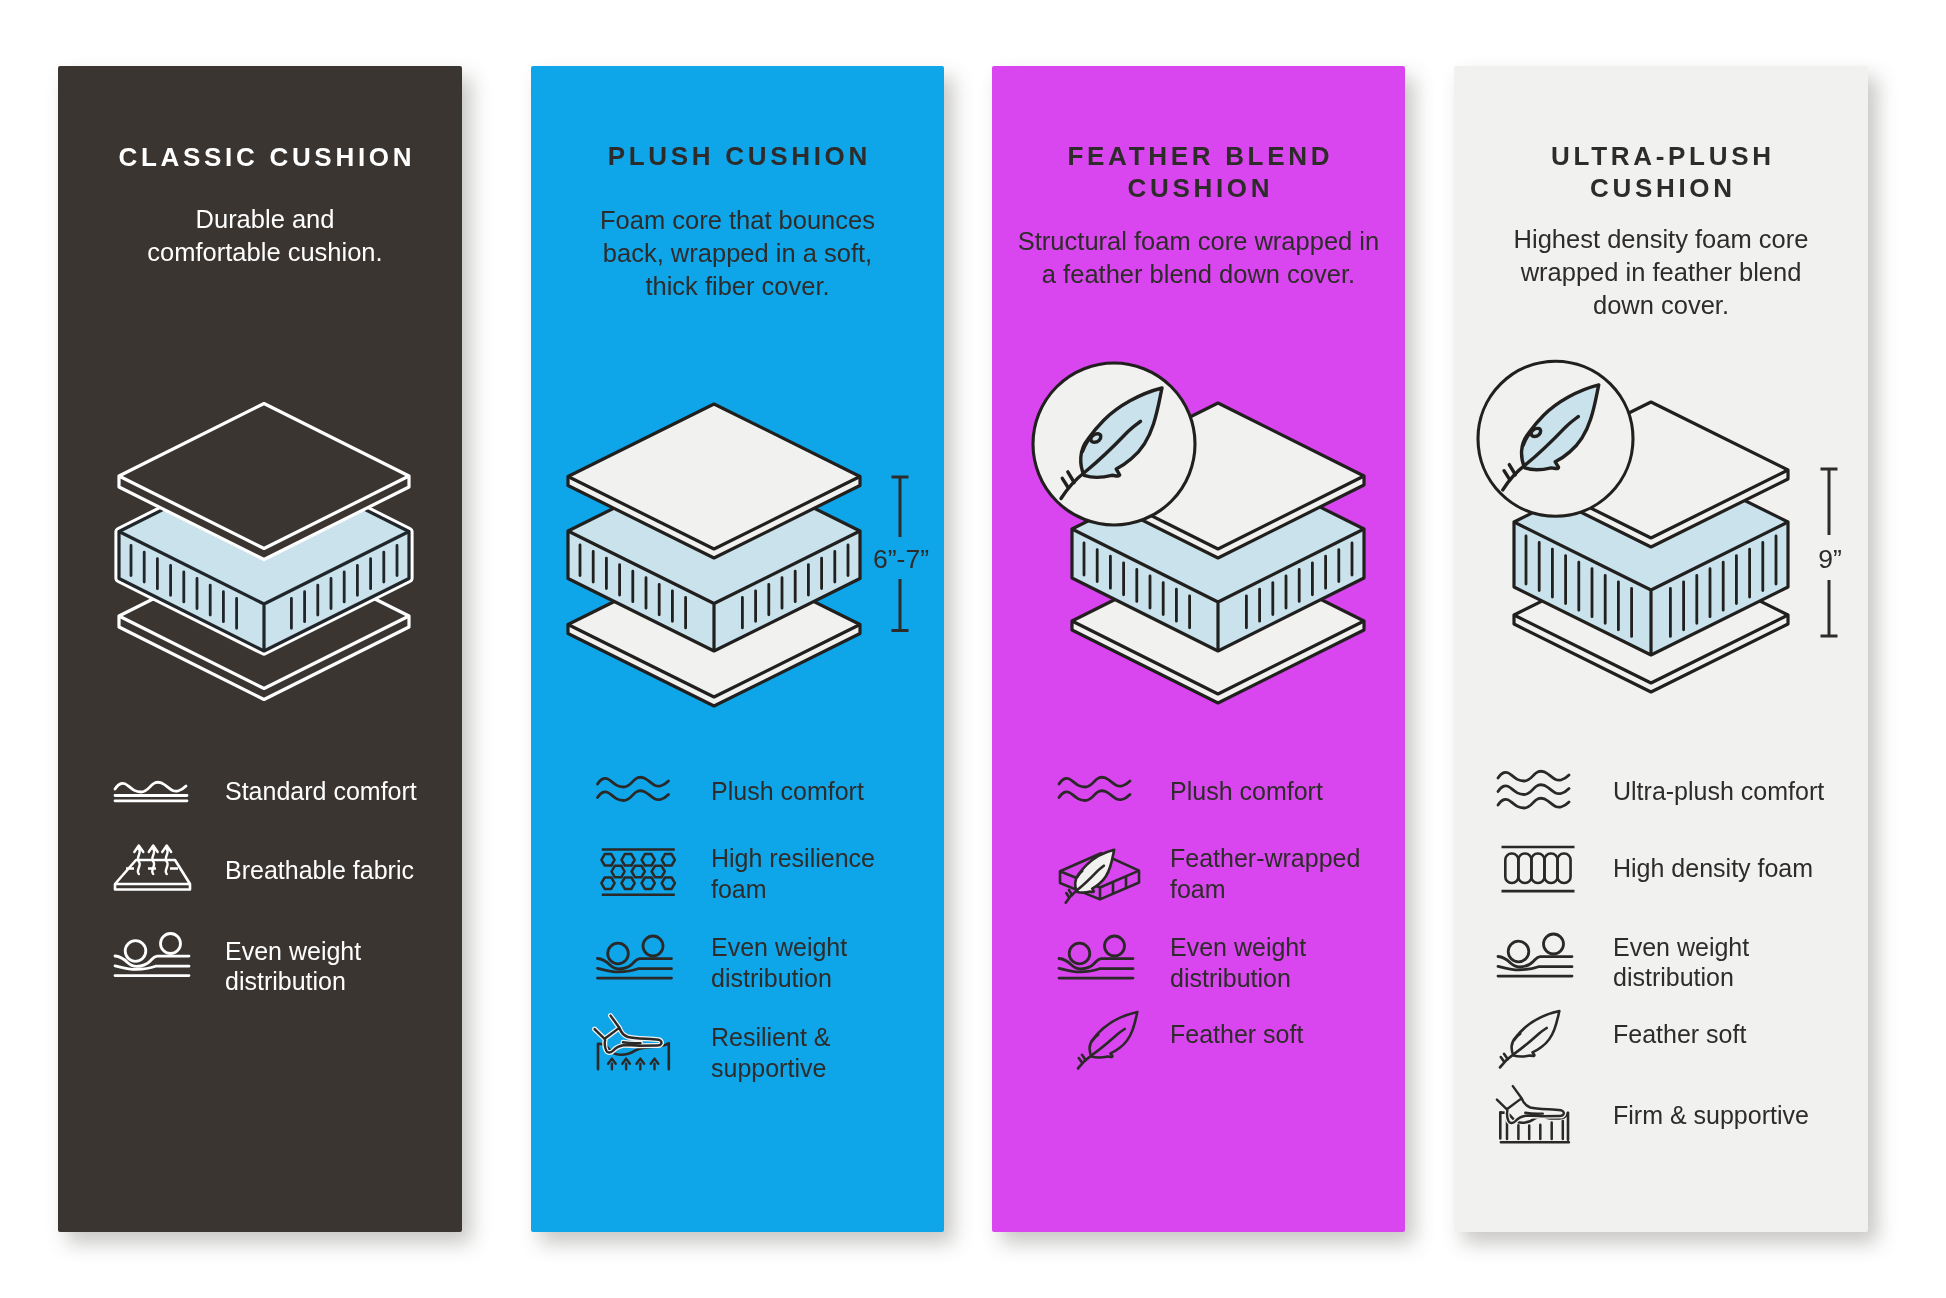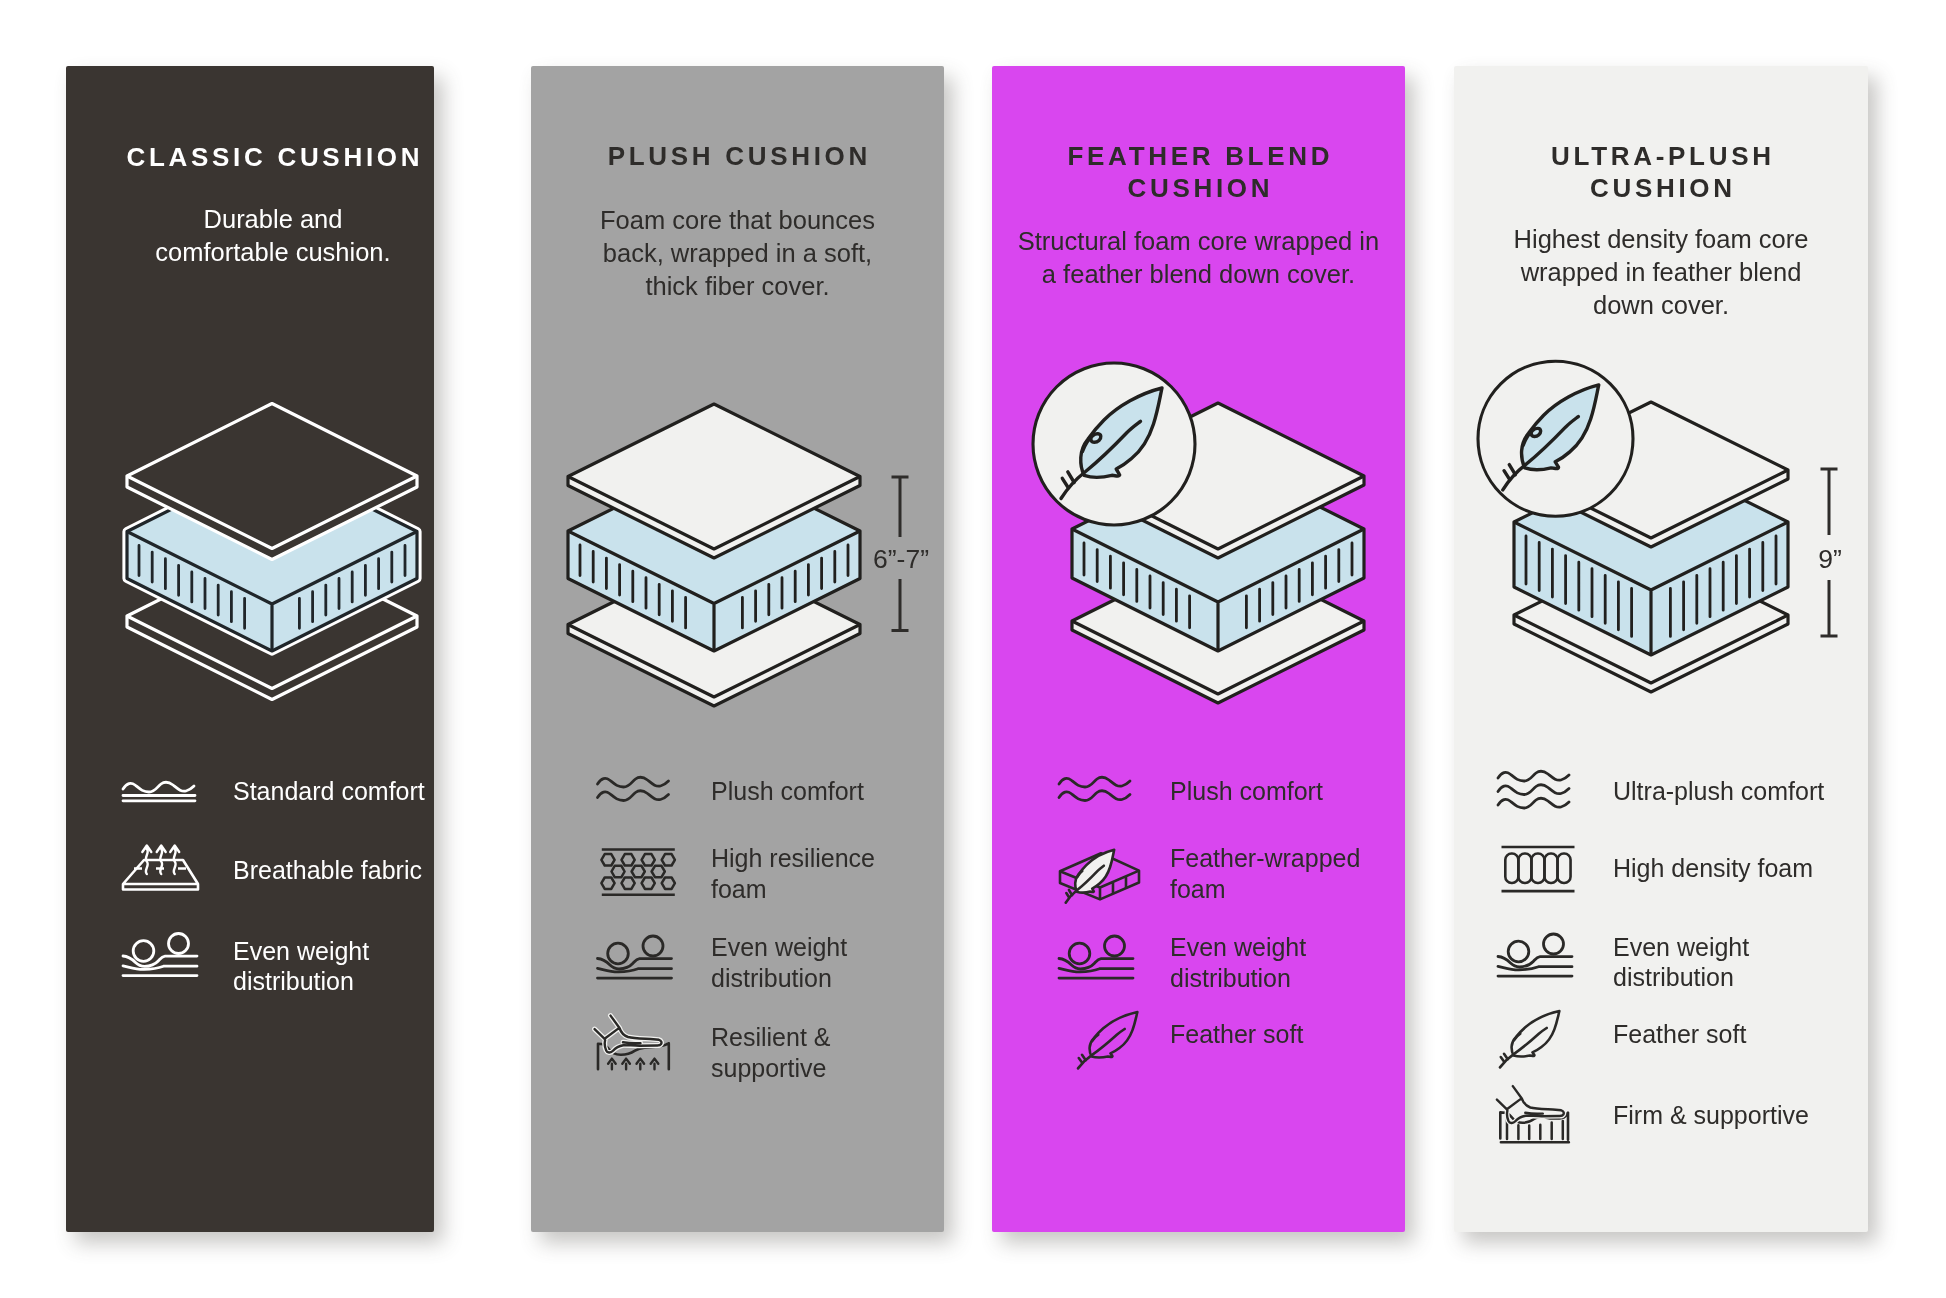--- a/index.html
+++ b/index.html
@@ -1,19 +1,19 @@
 <!DOCTYPE html>
 <html><head><meta charset="utf-8"><style>
 html,body{margin:0;padding:0;background:#ffffff;}
 body{width:1946px;height:1298px;position:relative;font-family:"Liberation Sans",sans-serif;}
 .panel{position:absolute;top:66px;height:1166px;border-radius:2px;box-shadow:9px 11px 20px rgba(70,65,60,0.30);}
 svg{position:absolute;top:0;left:0;display:block;}
 text{font-family:"Liberation Sans",sans-serif;}
 </style></head><body>
-<div class="panel" style="left:66px;width:368px;background:#3a3531;">
+<div class="panel" style="left:58px;width:368px;background:#3a3531;padding-left:36px;">
     <svg width="414" height="1166" viewBox="0 0 414 1166">
       <text x="208.85" y="100" font-size="26" fill="#ffffff" text-anchor="middle" font-weight="bold" letter-spacing="3.7">CLASSIC CUSHION</text>
       <text x="207" y="162" font-size="25.5" fill="#ffffff" text-anchor="middle" font-weight="normal">Durable and</text>
       <text x="207" y="195" font-size="25.5" fill="#ffffff" text-anchor="middle" font-weight="normal">comfortable cushion.</text>
       <path d="M206,477.5 L351,550 L351,561 L206,633.5 L61,561 L61,550 Z" fill="#3a3531" stroke="#ffffff" stroke-width="3.2" stroke-linejoin="round"></path>
       <path d="M61,550 L206,622.5 L351,550" fill="none" stroke="#ffffff" stroke-width="3.2" stroke-linejoin="round"></path>
       <path d="M206,393.0 L351,465.5 L351,512.5 L206,585.0 L61,512.5 L61,465.5 Z" fill="none" stroke="#ffffff" stroke-width="9.2" stroke-linejoin="round"></path>
       <path d="M206,393.0 L351,465.5 L351,512.5 L206,585.0 L61,512.5 L61,465.5 Z" fill="#c9e2ec" stroke="#20262a" stroke-width="3.2" stroke-linejoin="round"></path>
       <path d="M61,465.5 L206,538.0 L351,465.5 M206,538.0 L206,585.0" fill="none" stroke="#20262a" stroke-width="3.2" stroke-linejoin="round"></path>
       <path d="M73.0,479.5 L73.0,509.5 M339.0,479.5 L339.0,509.5 M86.2,486.1 L86.2,516.1 M325.8,486.1 L325.8,516.1 M99.4,492.7 L99.4,522.7 M312.6,492.7 L312.6,522.7 M112.6,499.3 L112.6,529.3 M299.4,499.3 L299.4,529.3 M125.8,505.9 L125.8,535.9 M286.2,505.9 L286.2,535.9 M139.0,512.5 L139.0,542.5 M273.0,512.5 L273.0,542.5 M152.2,519.1 L152.2,549.1 M259.8,519.1 L259.8,549.1 M165.4,525.7 L165.4,555.7 M246.6,525.7 L246.6,555.7 M178.6,532.3 L178.6,562.3 M233.4,532.3 L233.4,562.3" fill="none" stroke="#20262a" stroke-width="2.8" stroke-linecap="round"></path>
@@ -31,21 +31,21 @@
       <text x="167" y="813" font-size="25" fill="#ffffff" text-anchor="start" font-weight="normal">Breathable fabric</text>
       <g transform="translate(57,866)">
         <circle cx="20.5" cy="19" r="10.3" fill="none" stroke="#fff" stroke-width="2.8"></circle>
         <circle cx="55.5" cy="11.5" r="10" fill="none" stroke="#fff" stroke-width="2.8"></circle>
         <path d="M0,24 C6,24.3 9.5,27.5 12.5,30.5 C15.5,33.4 18.5,34.3 21.5,34.3 C26.5,34.3 31.5,33 35.5,28.7 C37.5,26.5 38.8,24.4 42,24.1 L74,24.1 M0,33.8 C7,35.3 13,37.6 21,37.4 C28,37.2 35,36.2 40.5,34.2 L74,34.2 M0,43.6 L74,43.6" fill="none" stroke="#fff" stroke-width="2.8" stroke-linecap="round"></path>
       </g>
       <text x="167" y="894" font-size="25" fill="#ffffff" text-anchor="start" font-weight="normal">Even weight</text>
       <text x="167" y="924" font-size="25" fill="#ffffff" text-anchor="start" font-weight="normal">distribution</text>
     </svg>
   </div>
-<div class="panel" style="left:531px;width:413px;background:#a3a3a3;">
+<div class="panel" style="left:531px;width:413px;background:#0ea5e9;">
     <svg width="413" height="1166" viewBox="0 0 413 1166">
       <text x="208.35" y="99" font-size="26" fill="#2e2c2a" text-anchor="middle" font-weight="bold" letter-spacing="3.7">PLUSH CUSHION</text>
       <text x="206.5" y="162.5" font-size="25.5" fill="#2e2c2a" text-anchor="middle" font-weight="normal">Foam core that bounces</text>
       <text x="206.5" y="195.5" font-size="25.5" fill="#2e2c2a" text-anchor="middle" font-weight="normal">back, wrapped in a soft,</text>
       <text x="206.5" y="228.5" font-size="25.5" fill="#2e2c2a" text-anchor="middle" font-weight="normal">thick fiber cover.</text>
       <path d="M183,486.0 L329,558.5 L329,567.5 L183,640.0 L37,567.5 L37,558.5 Z" fill="#f1f1ef" stroke="#21201e" stroke-width="3.2" stroke-linejoin="round"></path>
       <path d="M37,558.5 L183,631.0 L329,558.5" fill="none" stroke="#21201e" stroke-width="3.2" stroke-linejoin="round"></path>
       <path d="M183,392.5 L329,465 L329,512.5 L183,585.0 L37,512.5 L37,465 Z" fill="#c9e2ec" stroke="#21201e" stroke-width="3.2" stroke-linejoin="round"></path>
       <path d="M37,465 L183,537.5 L329,465 M183,537.5 L183,585.0" fill="none" stroke="#21201e" stroke-width="3.2" stroke-linejoin="round"></path>
       <path d="M49.0,479.0 L49.0,509.5 M317.0,479.0 L317.0,509.5 M62.2,485.5 L62.2,516.0 M303.8,485.5 L303.8,516.0 M75.4,492.1 L75.4,522.6 M290.6,492.1 L290.6,522.6 M88.6,498.6 L88.6,529.1 M277.4,498.6 L277.4,529.1 M101.8,505.2 L101.8,535.7 M264.2,505.2 L264.2,535.7 M115.0,511.7 L115.0,542.2 M251.0,511.7 L251.0,542.2 M128.2,518.3 L128.2,548.8 M237.8,518.3 L237.8,548.8 M141.4,524.8 L141.4,555.3 M224.6,524.8 L224.6,555.3 M154.6,531.4 L154.6,561.9 M211.4,531.4 L211.4,561.9" fill="none" stroke="#21201e" stroke-width="2.8" stroke-linecap="round"></path>

